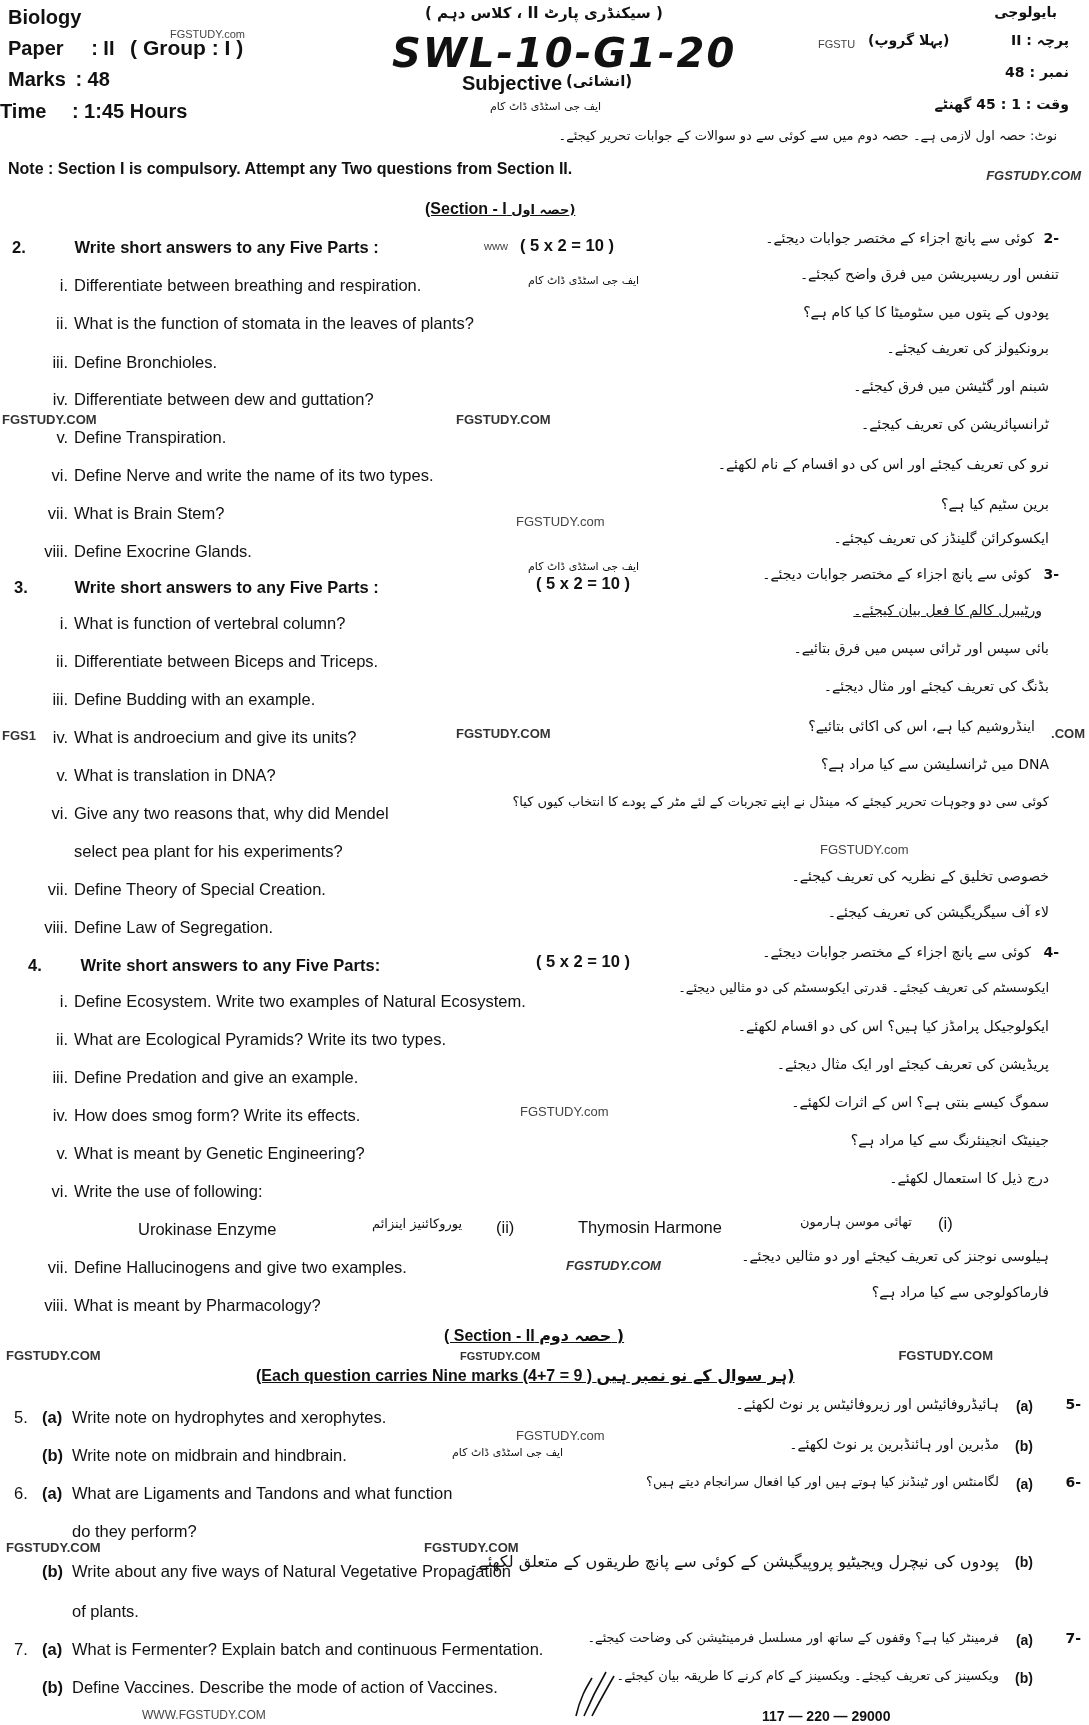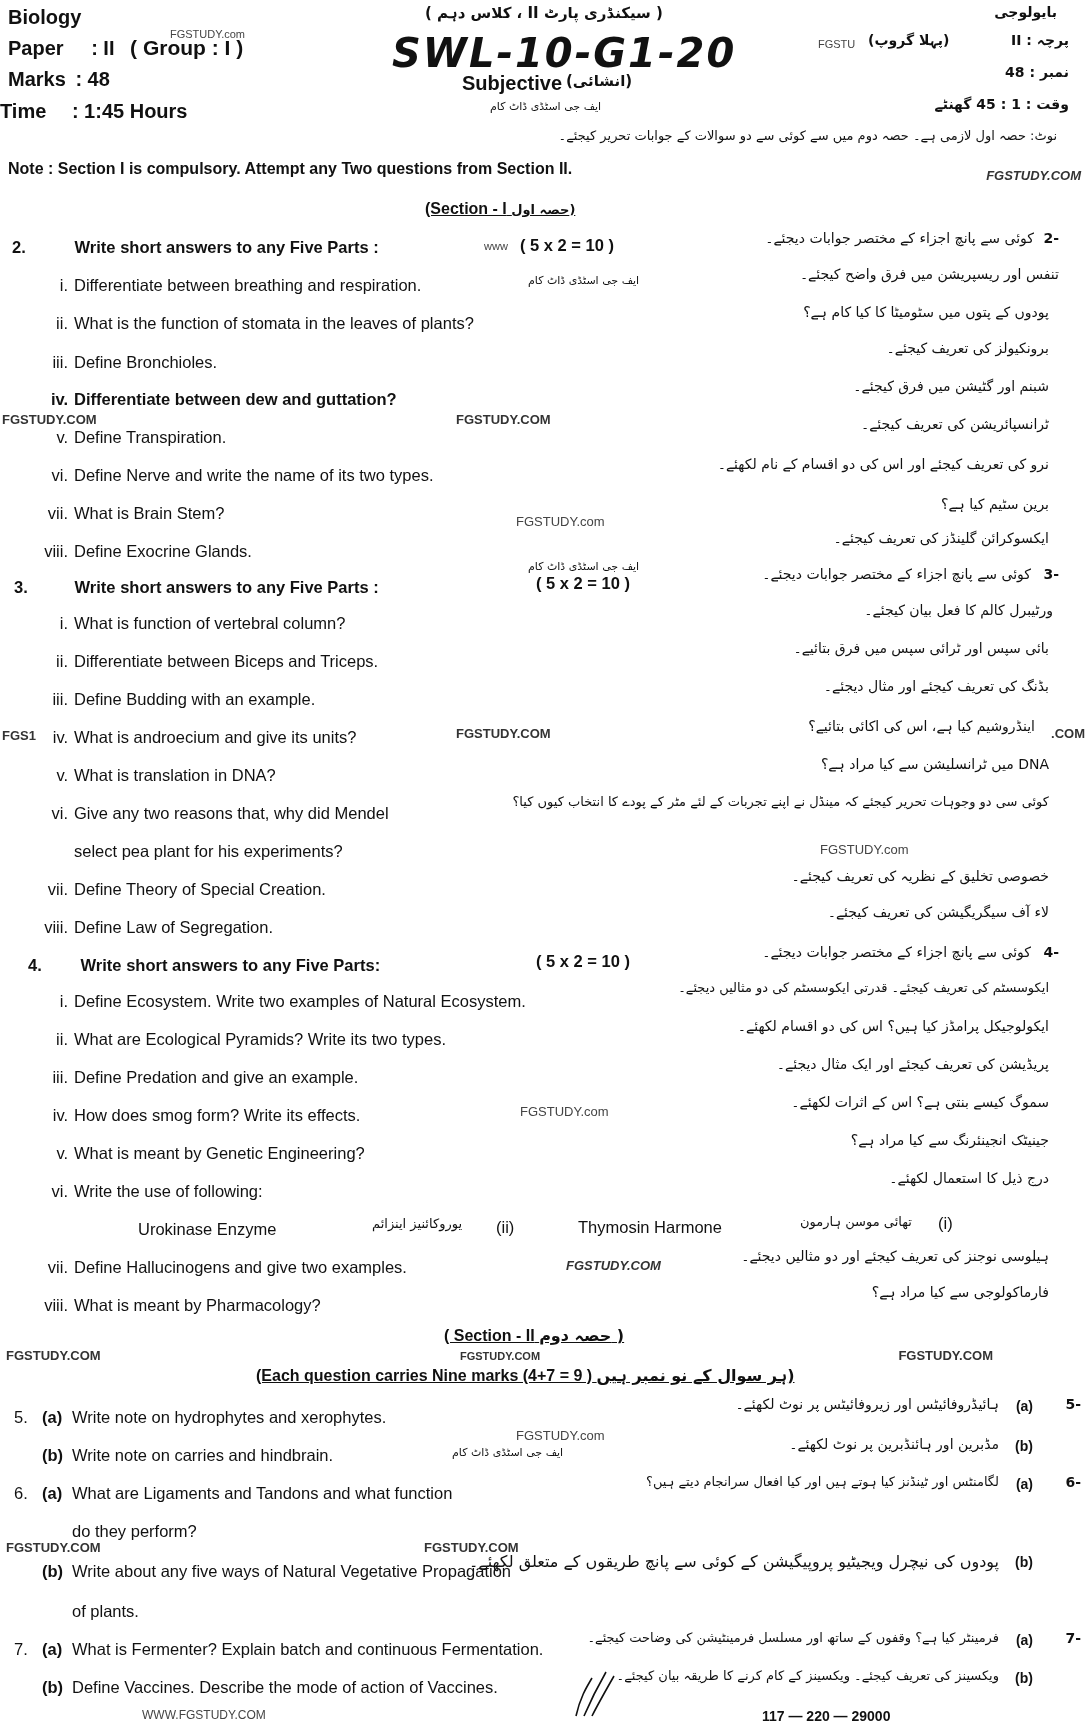--- a/index.html
+++ b/index.html
@@ -68,21 +68,21 @@
 <div class="abs en" style="left:24px;top:276px;"><span class="roman">i.</span><span>Differentiate between breathing and respiration.</span></div>
 <div class="abs ur" style="left:528px;top:274px;font-size:11px;">ایف جی اسٹڈی ڈاٹ کام</div>
 <div class="abs ur" style="right:30px;top:266px;">تنفس اور ریسپریشن میں فرق واضح کیجئے۔</div>
 
 <div class="abs en" style="left:24px;top:314px;"><span class="roman">ii.</span><span>What is the function of stomata in the leaves of plants?</span></div>
 <div class="abs ur" style="right:40px;top:304px;">پودوں کے پتوں میں سٹومیٹا کا کیا کام ہے؟</div>
 
 <div class="abs en" style="left:24px;top:353px;"><span class="roman">iii.</span><span>Define Bronchioles.</span></div>
 <div class="abs ur" style="right:40px;top:340px;text-align:center;">برونکیولز کی تعریف کیجئے۔</div>
 
-<div class="abs en" style="left:24px;top:390px;font-weight:bold;"><span class="roman">iv.</span><span>Differentiate between dew and guttation?</span></div>
+<div class="abs en" style="left:24px;top:390px;"><span class="roman">iv.</span><span>Differentiate between dew and guttation?</span></div>
 <div class="abs ur" style="right:40px;top:378px;">شبنم اور گٹیشن میں فرق کیجئے۔</div>
 <div class="abs wm" style="left:2px;top:412px;">FGSTUDY.COM</div>
 <div class="abs wm" style="left:456px;top:412px;">FGSTUDY.COM</div>
 
 <div class="abs en" style="left:24px;top:428px;"><span class="roman">v.</span><span>Define Transpiration.</span></div>
 <div class="abs ur" style="right:40px;top:416px;">ٹرانسپائریشن کی تعریف کیجئے۔</div>
 
 <div class="abs en" style="left:24px;top:466px;"><span class="roman">vi.</span><span>Define Nerve and write the name of its two types.</span></div>
 <div class="abs ur" style="right:40px;top:456px;text-align:right;">نرو کی تعریف کیجئے اور اس کی دو اقسام کے نام لکھئے۔</div>
 
@@ -96,21 +96,21 @@
 <div class="abs en bold" style="left:14px;top:578px;">
   <span style="display:inline-block;width:56px;">3.</span>
   <span>Write short answers to any Five Parts :</span>
 </div>
 <div class="abs ur" style="left:528px;top:560px;font-size:11px;">ایف جی اسٹڈی ڈاٹ کام</div>
 <div class="abs en bold" style="left:536px;top:574px;">( 5 x 2 = 10 )</div>
 <div class="abs ur" style="right:58px;top:566px;">کوئی سے پانچ اجزاء کے مختصر جوابات دیجئے۔</div>
 <div class="abs ur" style="right:30px;top:566px;font-weight:bold;">-3</div>
 
 <div class="abs en" style="left:24px;top:614px;"><span class="roman">i.</span><span>What is function of vertebral column?</span></div>
-<div class="abs ur" style="right:36px;top:602px;">ورٹیبرل کالم کا فعل بیان کیجئے۔</div>
+<div class="abs ur" style="right:47px;top:602px;text-decoration:underline;">ورٹیبرل کالم کا فعل بیان کیجئے۔</div>
 
 <div class="abs en" style="left:24px;top:652px;"><span class="roman">ii.</span><span>Differentiate between Biceps and Triceps.</span></div>
 <div class="abs ur" style="right:40px;top:640px;">بائی سپس اور ٹرائی سپس میں فرق بتائیے۔</div>
 
 <div class="abs en" style="left:24px;top:690px;"><span class="roman">iii.</span><span>Define Budding with an example.</span></div>
 <div class="abs ur" style="right:40px;top:678px;">بڈنگ کی تعریف کیجئے اور مثال دیجئے۔</div>
 
 <div class="abs wm" style="left:2px;top:728px;">FGS1</div>
 <div class="abs en" style="left:24px;top:728px;"><span class="roman">iv.</span><span>What is androecium and give its units?</span></div>
 <div class="abs wm" style="left:456px;top:726px;">FGSTUDY.COM</div>
@@ -186,21 +186,21 @@
 
 <div class="abs en" style="left:14px;top:1408px;">
   <span style="display:inline-block;width:28px;">5.</span><span class="bold" style="display:inline-block;width:30px;">(a)</span><span>Write note on hydrophytes and xerophytes.</span>
 </div>
 <div class="abs ur" style="right:90px;top:1396px;">ہائیڈروفائیٹس اور زیروفائیٹس پر نوٹ لکھئے۔</div>
 <div class="abs ur" style="right:56px;top:1398px;font-weight:bold;font-family:'Liberation Sans',sans-serif;direction:ltr;">(a)</div>
 <div class="abs ur" style="right:8px;top:1396px;font-weight:bold;">-5</div>
 <div class="abs wm-light" style="left:516px;top:1428px;">FGSTUDY.com</div>
 
 <div class="abs en" style="left:42px;top:1446px;">
-  <span class="bold" style="display:inline-block;width:30px;">(b)</span><span>Write note on carries and hindbrain.</span>
+  <span class="bold" style="display:inline-block;width:30px;">(b)</span><span>Write note on midbrain and hindbrain.</span>
 </div>
 <div class="abs ur" style="left:452px;top:1446px;font-size:11px;">ایف جی اسٹڈی ڈاٹ کام</div>
 <div class="abs ur" style="right:90px;top:1436px;">مڈبرین اور ہائنڈبرین پر نوٹ لکھئے۔</div>
 <div class="abs ur" style="right:56px;top:1438px;font-weight:bold;font-family:'Liberation Sans',sans-serif;direction:ltr;">(b)</div>
 
 <div class="abs en" style="left:14px;top:1484px;">
   <span style="display:inline-block;width:28px;">6.</span><span class="bold" style="display:inline-block;width:30px;">(a)</span><span>What are Ligaments and Tandons and what function</span>
 </div>
 <div class="abs en" style="left:72px;top:1522px;">do they perform?</div>
 <div class="abs ur" style="right:90px;top:1474px;font-size:13px;">لگامنٹس اور ٹینڈنز کیا ہوتے ہیں اور کیا افعال سرانجام دیتے ہیں؟</div>

